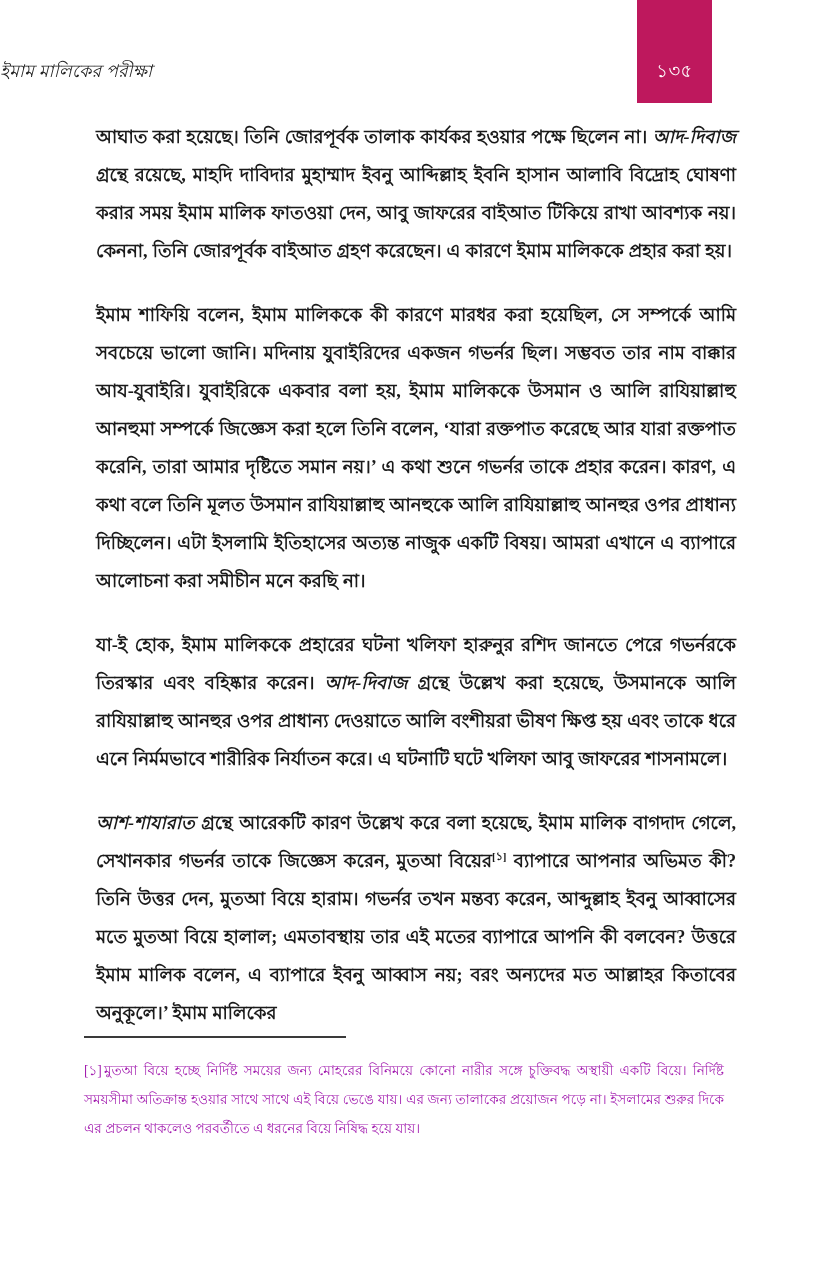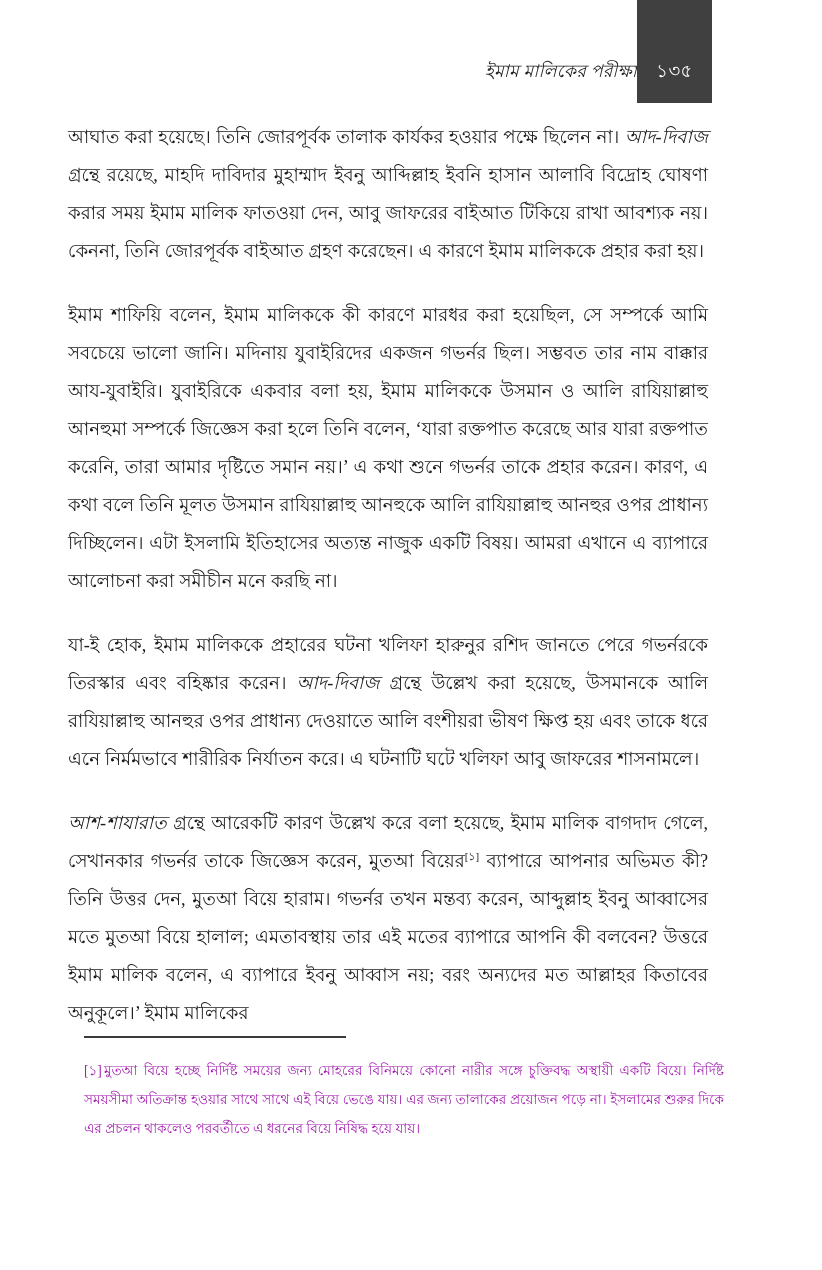--- a/index.html
+++ b/index.html
@@ -26,52 +26,53 @@
     top: 0;
     left: 0;
     width: 822px;
     height: 110px;
   }
   #running-head {
     position: absolute;
     left: 0;
     top: 58px;
     width: 637px;
-    text-align: right;
+    text-align: left;
     font-style: italic;
     font-size: 17.5px;
     letter-spacing: 0.2px;
     color: #232323;
     white-space: nowrap;
   }
   #page-number-block {
     position: absolute;
     right: 110px;
     top: 0;
     width: 75px;
     height: 103px;
-    background: #404040;
+    background: #be185d;
   }
   #page-number {
     position: absolute;
     left: 0;
     right: 0;
     top: 62px;
     text-align: center;
     color: #ffffff;
     font-size: 18px;
     line-height: 1;
     letter-spacing: 0.5px;
   }
   
   #content {
     position: absolute;
-    left: 68px;
+    left: 96px;
     top: 118px;
     width: 640px;
+    font-weight: bold;
   }
   p.para {
     margin: 0 0 26px 0;
     font-size: 18.2px;
     line-height: 38px;
     text-align: justify;
     text-justify: inter-word;
     word-spacing: 0.5px;
     color: #1a1a1a;
   }

